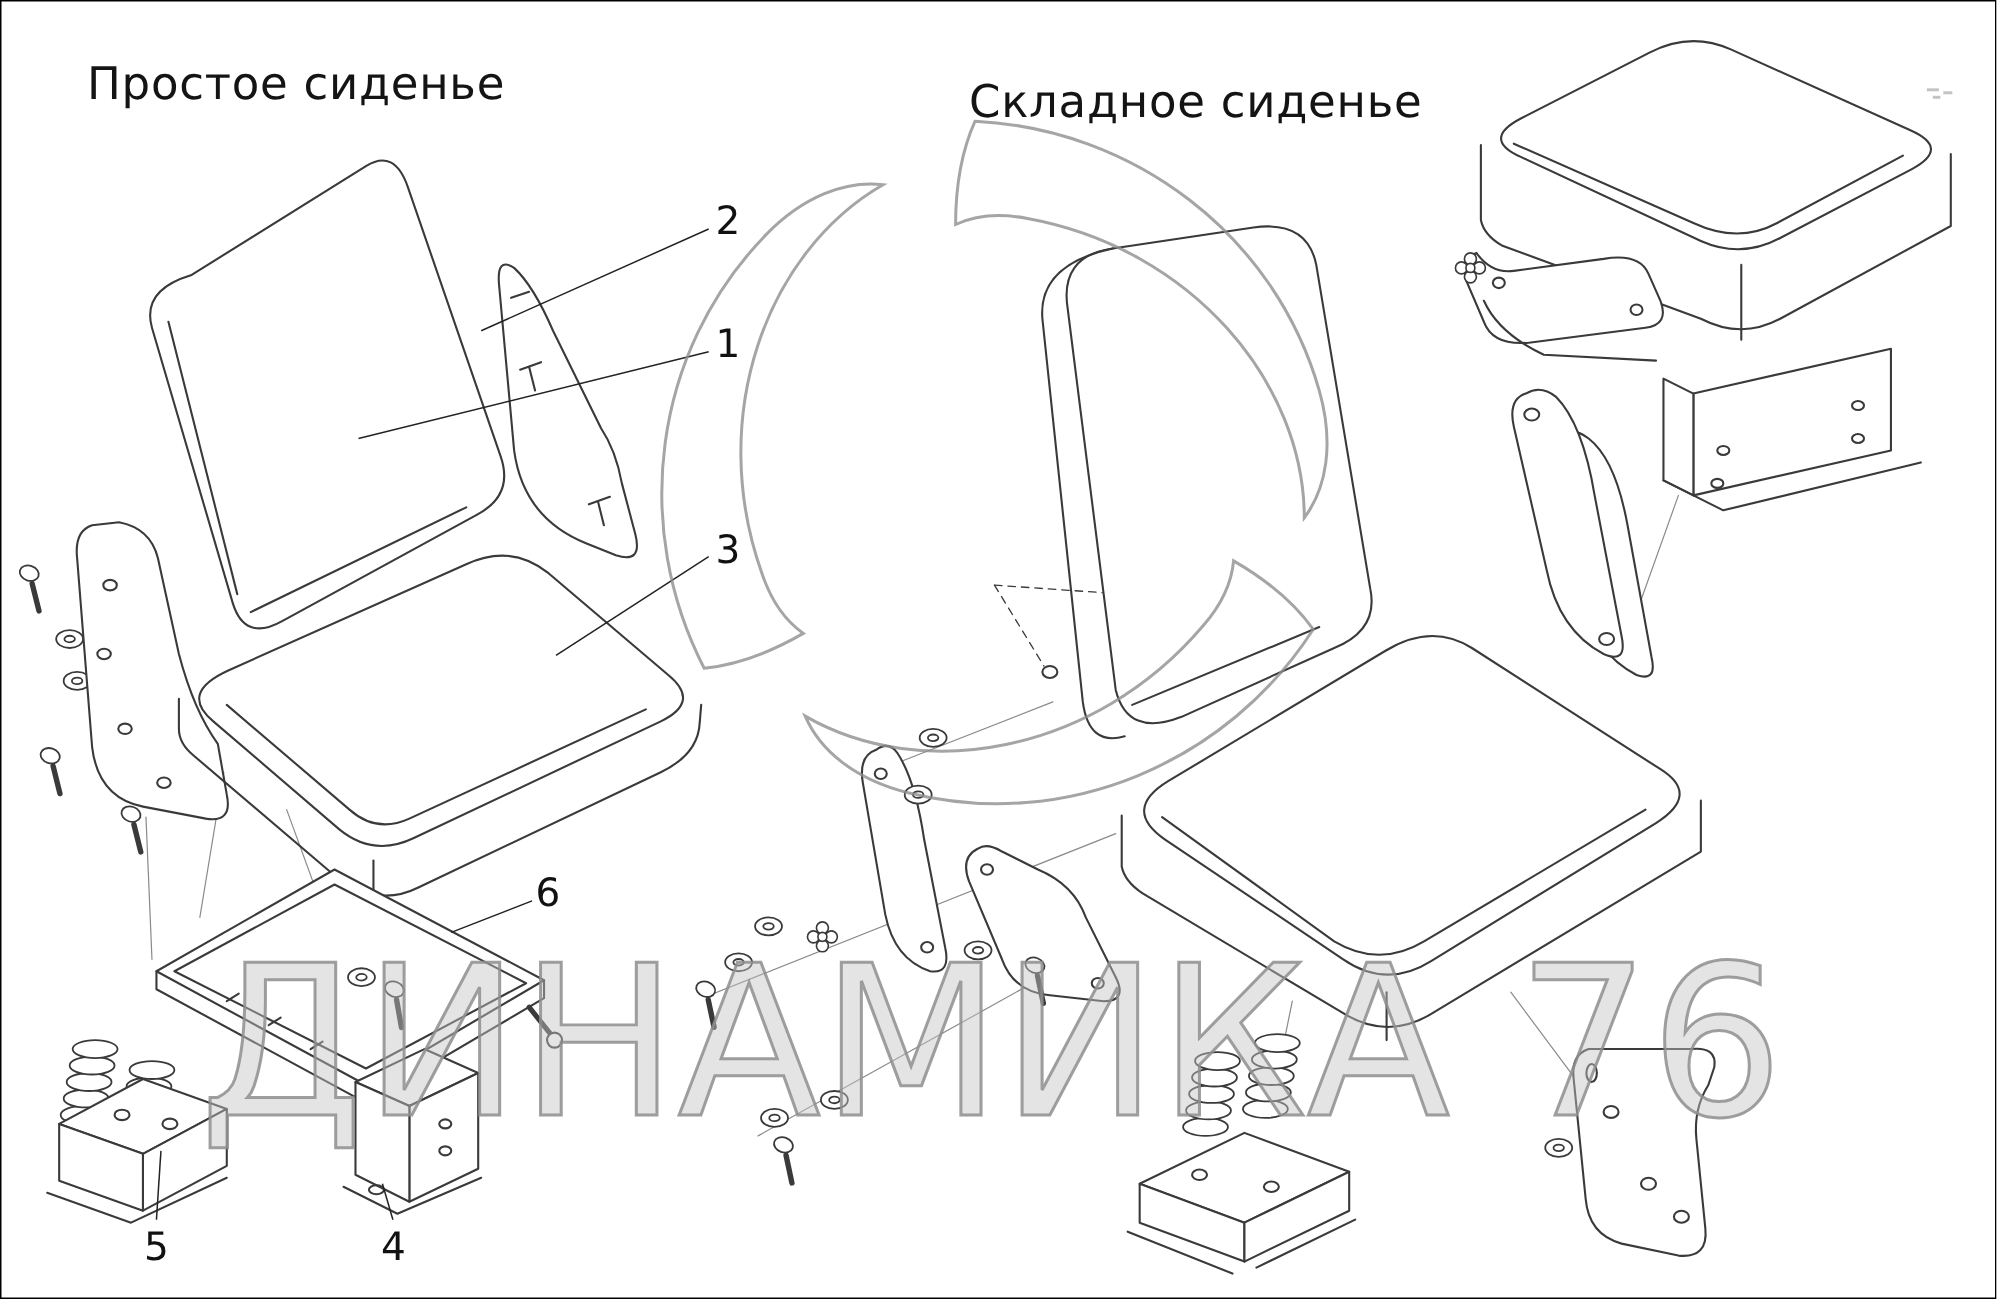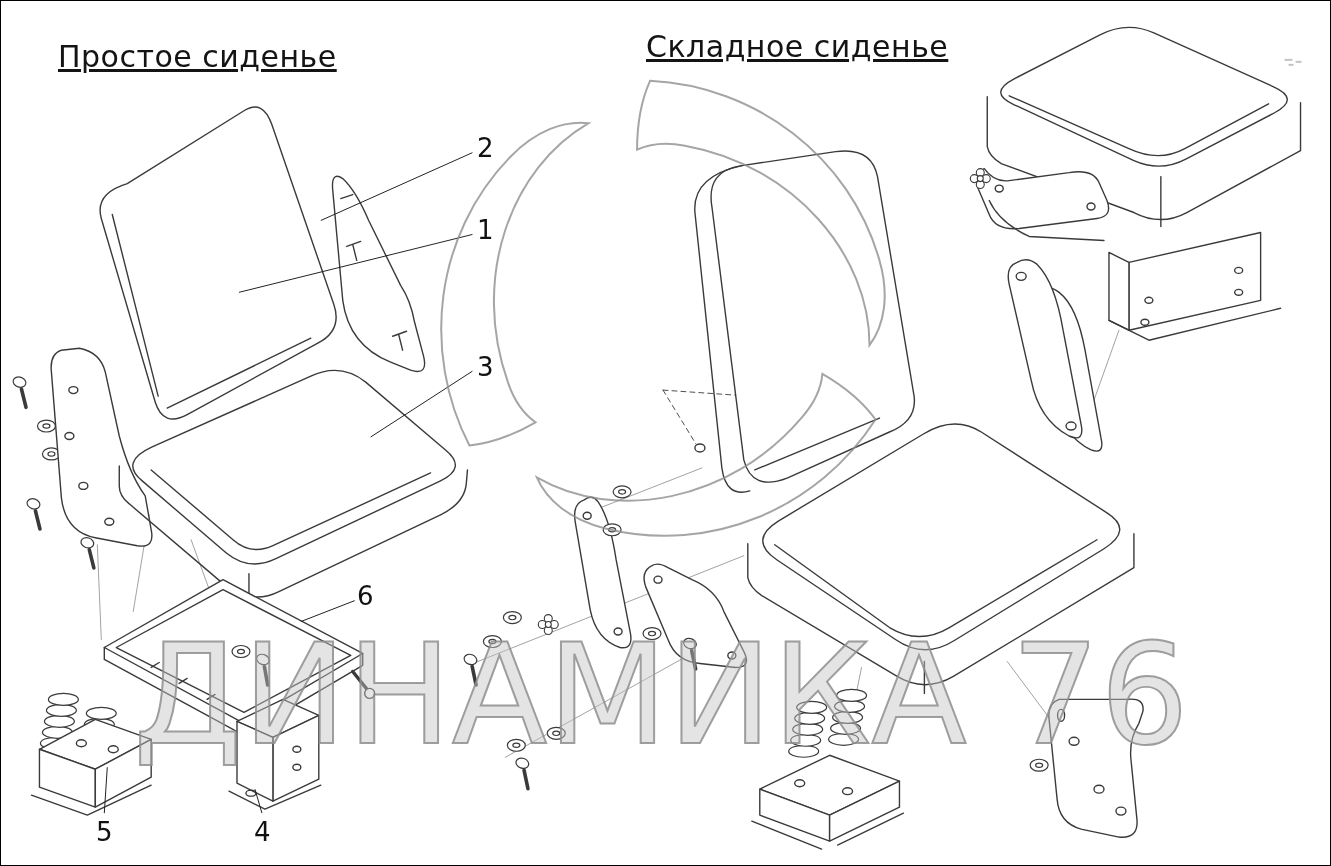--- a/index.html
+++ b/index.html
@@ -12,24 +12,23 @@
     overflow:hidden;
     font-family:"DejaVu Sans","Liberation Sans",sans-serif;
   }
   svg.art{position:absolute;left:0;top:0;width:100%;height:100%;}
   .title{
     position:absolute;
     font-size:30px;
     color:#141414;
     letter-spacing:0.5px;
     white-space:nowrap;
-    text-decoration:underline;
   }
   .title-left{left:57px;top:38px;}
-  .title-right{left:645px;top:28px;}
+  .title-right{left:645px;top:50px;}
   .callout{
     position:absolute;
     font-size:26px;
     color:#111;
     white-space:nowrap;
   }
   .co-2{left:476px;top:132px;}
   .co-1{left:476px;top:214px;}
   .co-3{left:476px;top:351px;}
   .co-6{left:356px;top:580px;}

